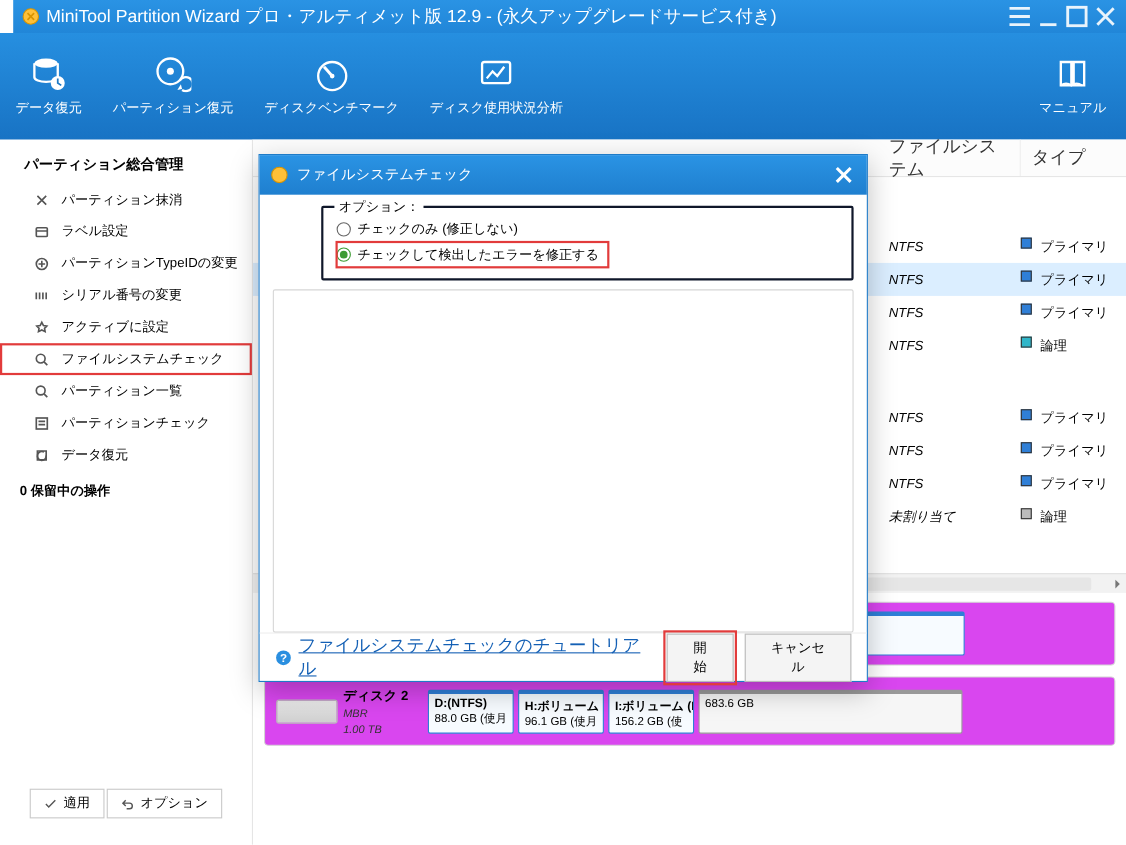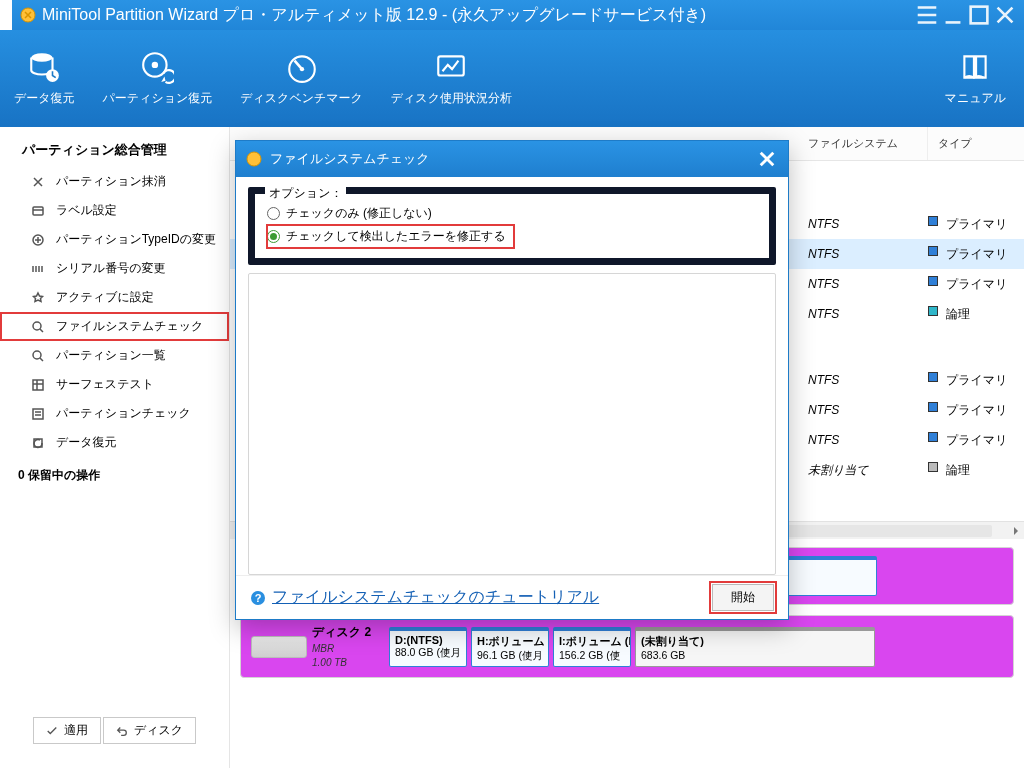--- a/index.html
+++ b/index.html
@@ -66,21 +66,21 @@
 .sidebar .spacer { flex:1; }
 .side-footer { display:flex; gap:2px; justify-content:center; padding:18px 10px 24px; }
 .side-btn { border:1px solid #c9c9c9; background:#fff; padding:4px 12px; font-size:12px; display:flex; align-items:center; gap:6px; cursor:pointer; }
 .side-btn svg { width:12px; height:12px; stroke:#555; fill:none; stroke-width:1.5; }
 .pending-ops { font-weight:bold; padding:10px 18px 6px 18px; }
 
 
 .main { flex:1; display:flex; flex-direction:column; background:#fff; position:relative; }
 
 
-.tablehdr { height:34px; background:#fcfcfc; border-bottom:1px solid #e6e6e6; display:flex; align-items:center; font-size:11px; color:#333; }
+.tablehdr { height:34px; background:#fcfcfc; border-bottom:1px solid #e6e6e6; display:flex; align-items:center; font-size:16px; color:#333; }
 .tablehdr .col { padding:0 10px; border-right:1px solid #eee; height:100%; display:flex; align-items:center; }
 .tablehdr .col.fs { margin-left:auto; width:130px; }
 .tablehdr .col.type { width:96px; border-right:none; }
 
 
 .rows { font-size:12px; position:relative; }
 .prow { height:var(--row-h); display:flex; align-items:center; }
 .prow.selected { background:#dbeeff; }
 .prow .fs { margin-left:auto; width:130px; padding-left:10px; font-style:italic; }
 .prow .type { width:96px; display:flex; align-items:flex-start; gap:8px; }
@@ -117,21 +117,21 @@
   background:#fff;
   border:1px solid #1e7bc7;
   box-shadow:0 8px 24px rgba(0,0,0,.25);
   z-index:50;
 }
 .dlg-title { height:36px; background:linear-gradient(#2a93e4,#1f7fcf); color:#fff; display:flex; align-items:center; padding:0 10px; font-size:13px; gap:8px; }
 .dlg-title .spacer { flex:1; }
 .dlg-close { width:22px; height:22px; display:flex; align-items:center; justify-content:center; cursor:pointer; }
 .dlg-close svg { stroke:#fff; stroke-width:1.8; }
 .dlg-body { padding:10px 12px 0; font-size:12px; height:calc(100% - 36px - 44px); display:flex; flex-direction:column; }
-.fieldset { border:7px solid #0f172a; border-radius:2px; padding:8px 12px 10px; position:relative; }
+.fieldset { border:2px solid #0f172a; border-radius:2px; padding:8px 12px 10px; position:relative;margin-left:44px; }
 .fieldset .legend { position:absolute; top:-9px; left:10px; background:#fff; padding:0 4px; font-size:12px; }
 .radio-row { display:flex; align-items:center; gap:6px; padding:3px 0; cursor:pointer; }
 .radio-row.hl { outline:2px solid #e23b3b; outline-offset:-1px; padding-right:8px; width:max-content; }
 .radio { width:13px; height:13px; border:1px solid #666; border-radius:50%; display:inline-flex; align-items:center; justify-content:center; }
 .radio.checked { border-color:#3c9b33; }
 .radio.checked::after { content:""; width:7px; height:7px; background:#3c9b33; border-radius:50%; display:block; }
 .dlg-output { flex:1; margin-top:8px; border:1px solid #d6d6d6; border-radius:2px; background:#fff; }
 .dlg-footer { height:44px; display:flex; align-items:center; padding:0 14px; gap:10px; border-top:1px solid #eee; }
 .dlg-footer .left { display:flex; align-items:center; gap:6px; color:#1460b5; cursor:pointer; }
 .dlg-footer .left svg { width:16px; height:16px; }
@@ -293,29 +293,20 @@
               <circle cx="6" cy="6" r="4"></circle>
               <path d="M9 9l3 3"></path>
             </svg>
           </span>
           <span>パーティション一覧</span>
         </div>
         <div class="side-item">
           <span class="sico">
             <svg viewBox="0 0 14 14">
               <rect x="2" y="2" width="10" height="10"></rect>
-              <path d="M2 6h10M6 2v10"></path>
-            </svg>
-          </span>
-          <span>サーフェステスト</span>
-        </div>
-        <div class="side-item">
-          <span class="sico">
-            <svg viewBox="0 0 14 14">
-              <rect x="2" y="2" width="10" height="10"></rect>
               <path d="M4 5h6M4 8h6"></path>
             </svg>
           </span>
           <span>パーティションチェック</span>
         </div>
         <div class="side-item">
           <span class="sico">
             <svg viewBox="0 0 14 14">
               <path d="M3 3h8v8H3z"></path>
               <path d="M11 7a4 4 0 1 1-2-3"></path>
@@ -332,21 +323,21 @@
       <button class="side-btn">
         <svg viewBox="0 0 14 14">
             <path d="M2 7l3 3 7-7"></path>
           </svg>
         <span>適用</span>
       </button>
       <button class="side-btn">
         <svg viewBox="0 0 14 14">
             <path d="M5 3L2 6l3 3M2 6h7a3 3 0 0 1 0 6H6"></path>
           </svg>
-        <span>ディスク</span>
+        <span>オプション</span>
       </button>
     </div>
   </div>
 
   <div class="main">
 
     <div class="tablehdr">
       <div class="col fs">ファイルシステム</div>
       <div class="col type">タイプ</div>
     </div>
@@ -418,21 +409,21 @@
             <div class="seg" style="flex:0 0 220px"><span>449.2 GB (使用済: 0%)</span></div>
           </div>
         </div>
         <div class="diskcard">
           <span class="disk-ico"></span>
           <div class="disk-label"><b>ディスク 2</b><small>MBR</small><br><small>1.00 TB</small></div>
           <div class="segments">
             <div class="seg" style="flex:0 0 78px"><b>D:(NTFS)</b><span>88.0 GB (使月</span></div>
             <div class="seg" style="flex:0 0 78px"><b>H:ボリューム (I</b><span>96.1 GB (使月</span></div>
             <div class="seg" style="flex:0 0 78px"><b>I:ボリューム (N</b><span>156.2 GB (使</span></div>
-            <div class="seg un" style="flex:0 0 240px"><b>(未割り当て)</b><span>683.6 GB</span></div>
+            <div class="seg un" style="flex:0 0 240px"><span>683.6 GB</span></div>
           </div>
         </div>
       </div>
   </div>
 </div>
 
 <div class="dialog">
   <div class="dlg-title">
     <span class="app-icon" style="width:16px;height:16px;display:inline-flex">
       <svg viewBox="0 0 16 16">
@@ -464,14 +455,15 @@
   <div class="dlg-footer">
     <a class="left">
       <svg viewBox="0 0 16 16">
           <circle cx="8" cy="8" r="7" fill="#2a8fe0"></circle>
           <text x="8" y="12" text-anchor="middle" font-size="11" fill="#fff" font-weight="bold">?</text>
         </svg>
       <span>ファイルシステムチェックのチュートリアル</span>
     </a>
     <span class="spacer"></span>
     <button class="dlg-btn primary"><span>開始</span></button>
+    <button class="dlg-btn"><span>キャンセル</span></button>
   </div>
 </div>
 
 </body></html>

